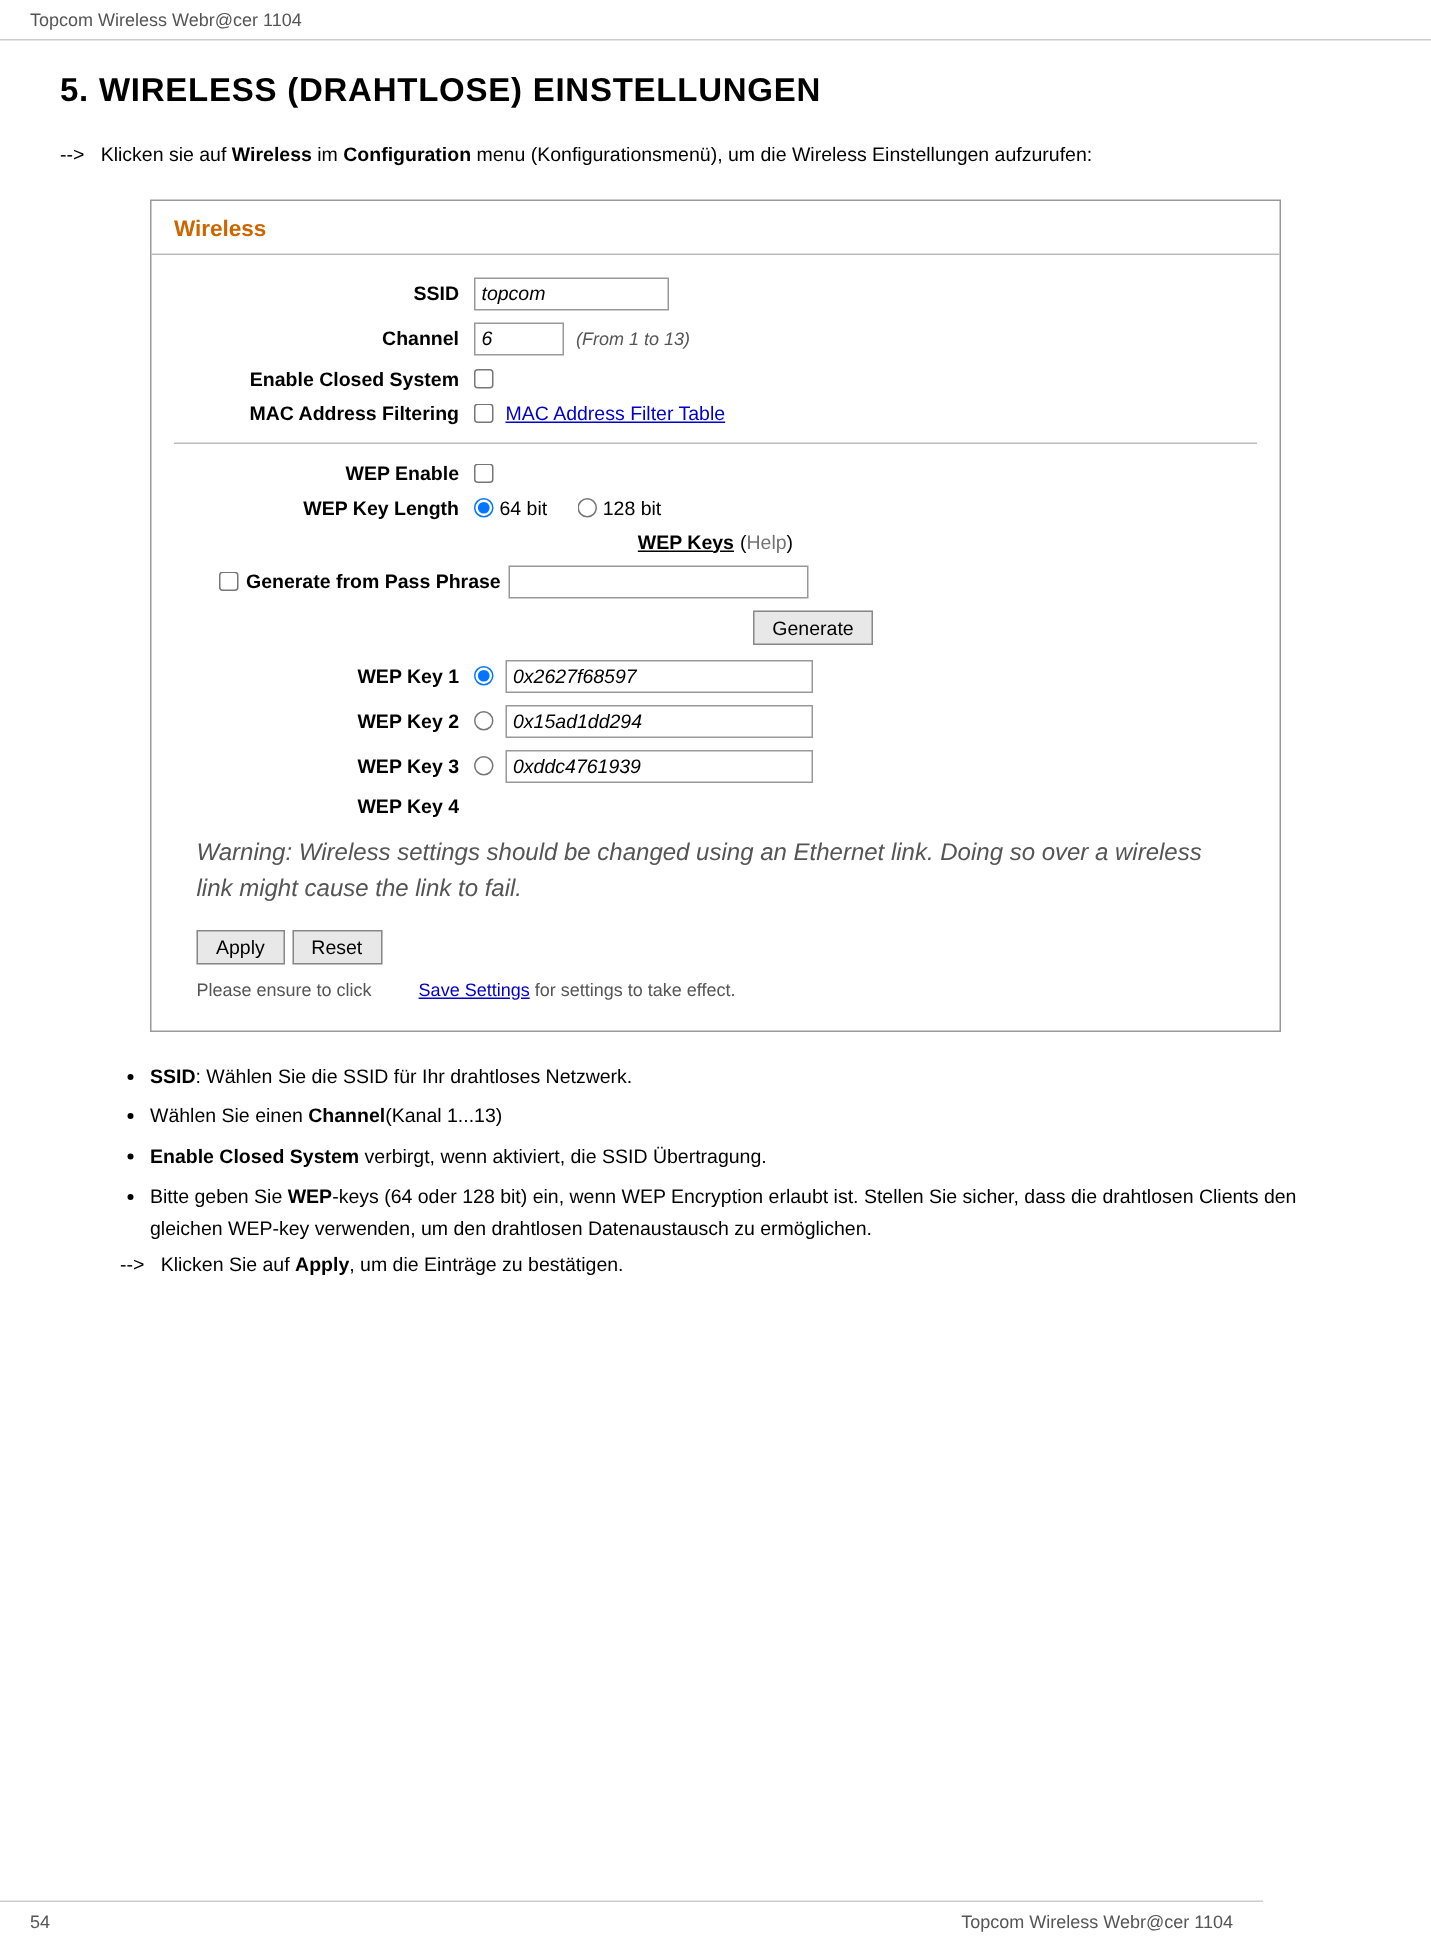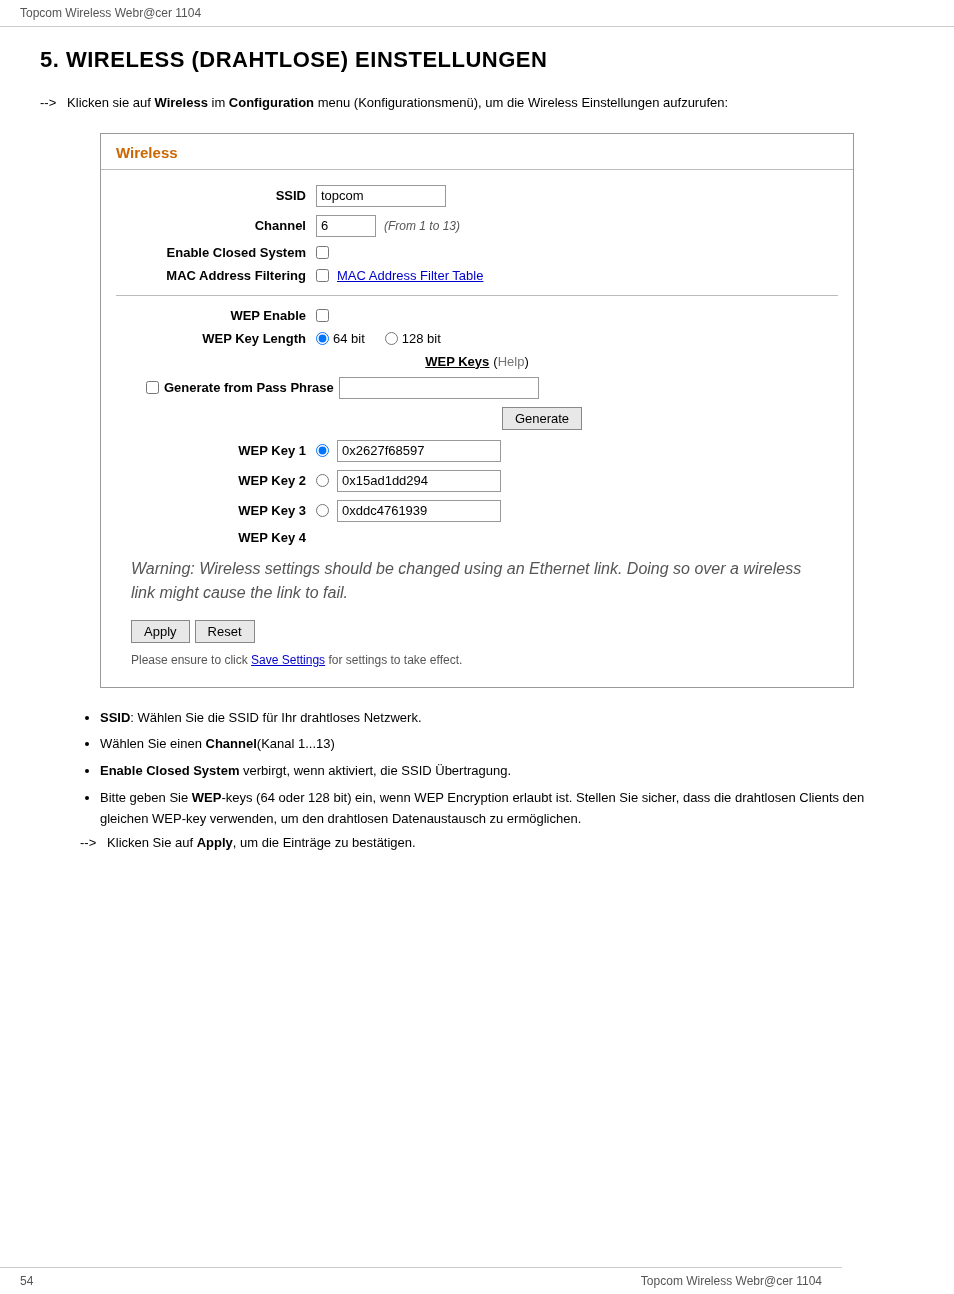--- a/index.html
+++ b/index.html
@@ -68,20 +68,21 @@
       display: flex;
       align-items: center;
       gap: 8px;
       flex: 1;
     }
     input[type="text"] {
       border: 1px solid #999;
       padding: 2px 4px;
       font-size: 13px;
       height: 22px;
+      font-style: italic;
     }
     input[type="checkbox"] {
       width: 13px;
       height: 13px;
     }
     input[type="radio"] {
       width: 13px;
       height: 13px;
     }
     .ssid-input { width: 130px; }
@@ -139,36 +140,37 @@
       margin-left: 130px;
       margin-bottom: 10px;
     }
     button {
       border: 1px solid #888;
       background: #e8e8e8;
       padding: 3px 12px;
       font-size: 13px;
       cursor: pointer;
     }
-    .wep-key-input { width: 164px; }
+    .wep-key-input { width: 205px; }
     .warning-text {
       color: #555;
       font-size: 16px;
       font-style: italic;
       margin: 12px 15px 15px 15px;
       line-height: 1.5;
     }
     .action-buttons {
       display: flex;
       gap: 5px;
       margin: 0 15px 10px 15px;
     }
     .save-settings-link {
       color: #0000cc;
       text-decoration: underline;
+      margin-left: 28px;
     }
     .please-note {
       margin: 0 15px;
       font-size: 12px;
       color: #555;
     }
     .bullet-list {
       margin-top: 20px;
       margin-left: 60px;
       margin-right: 40px;

